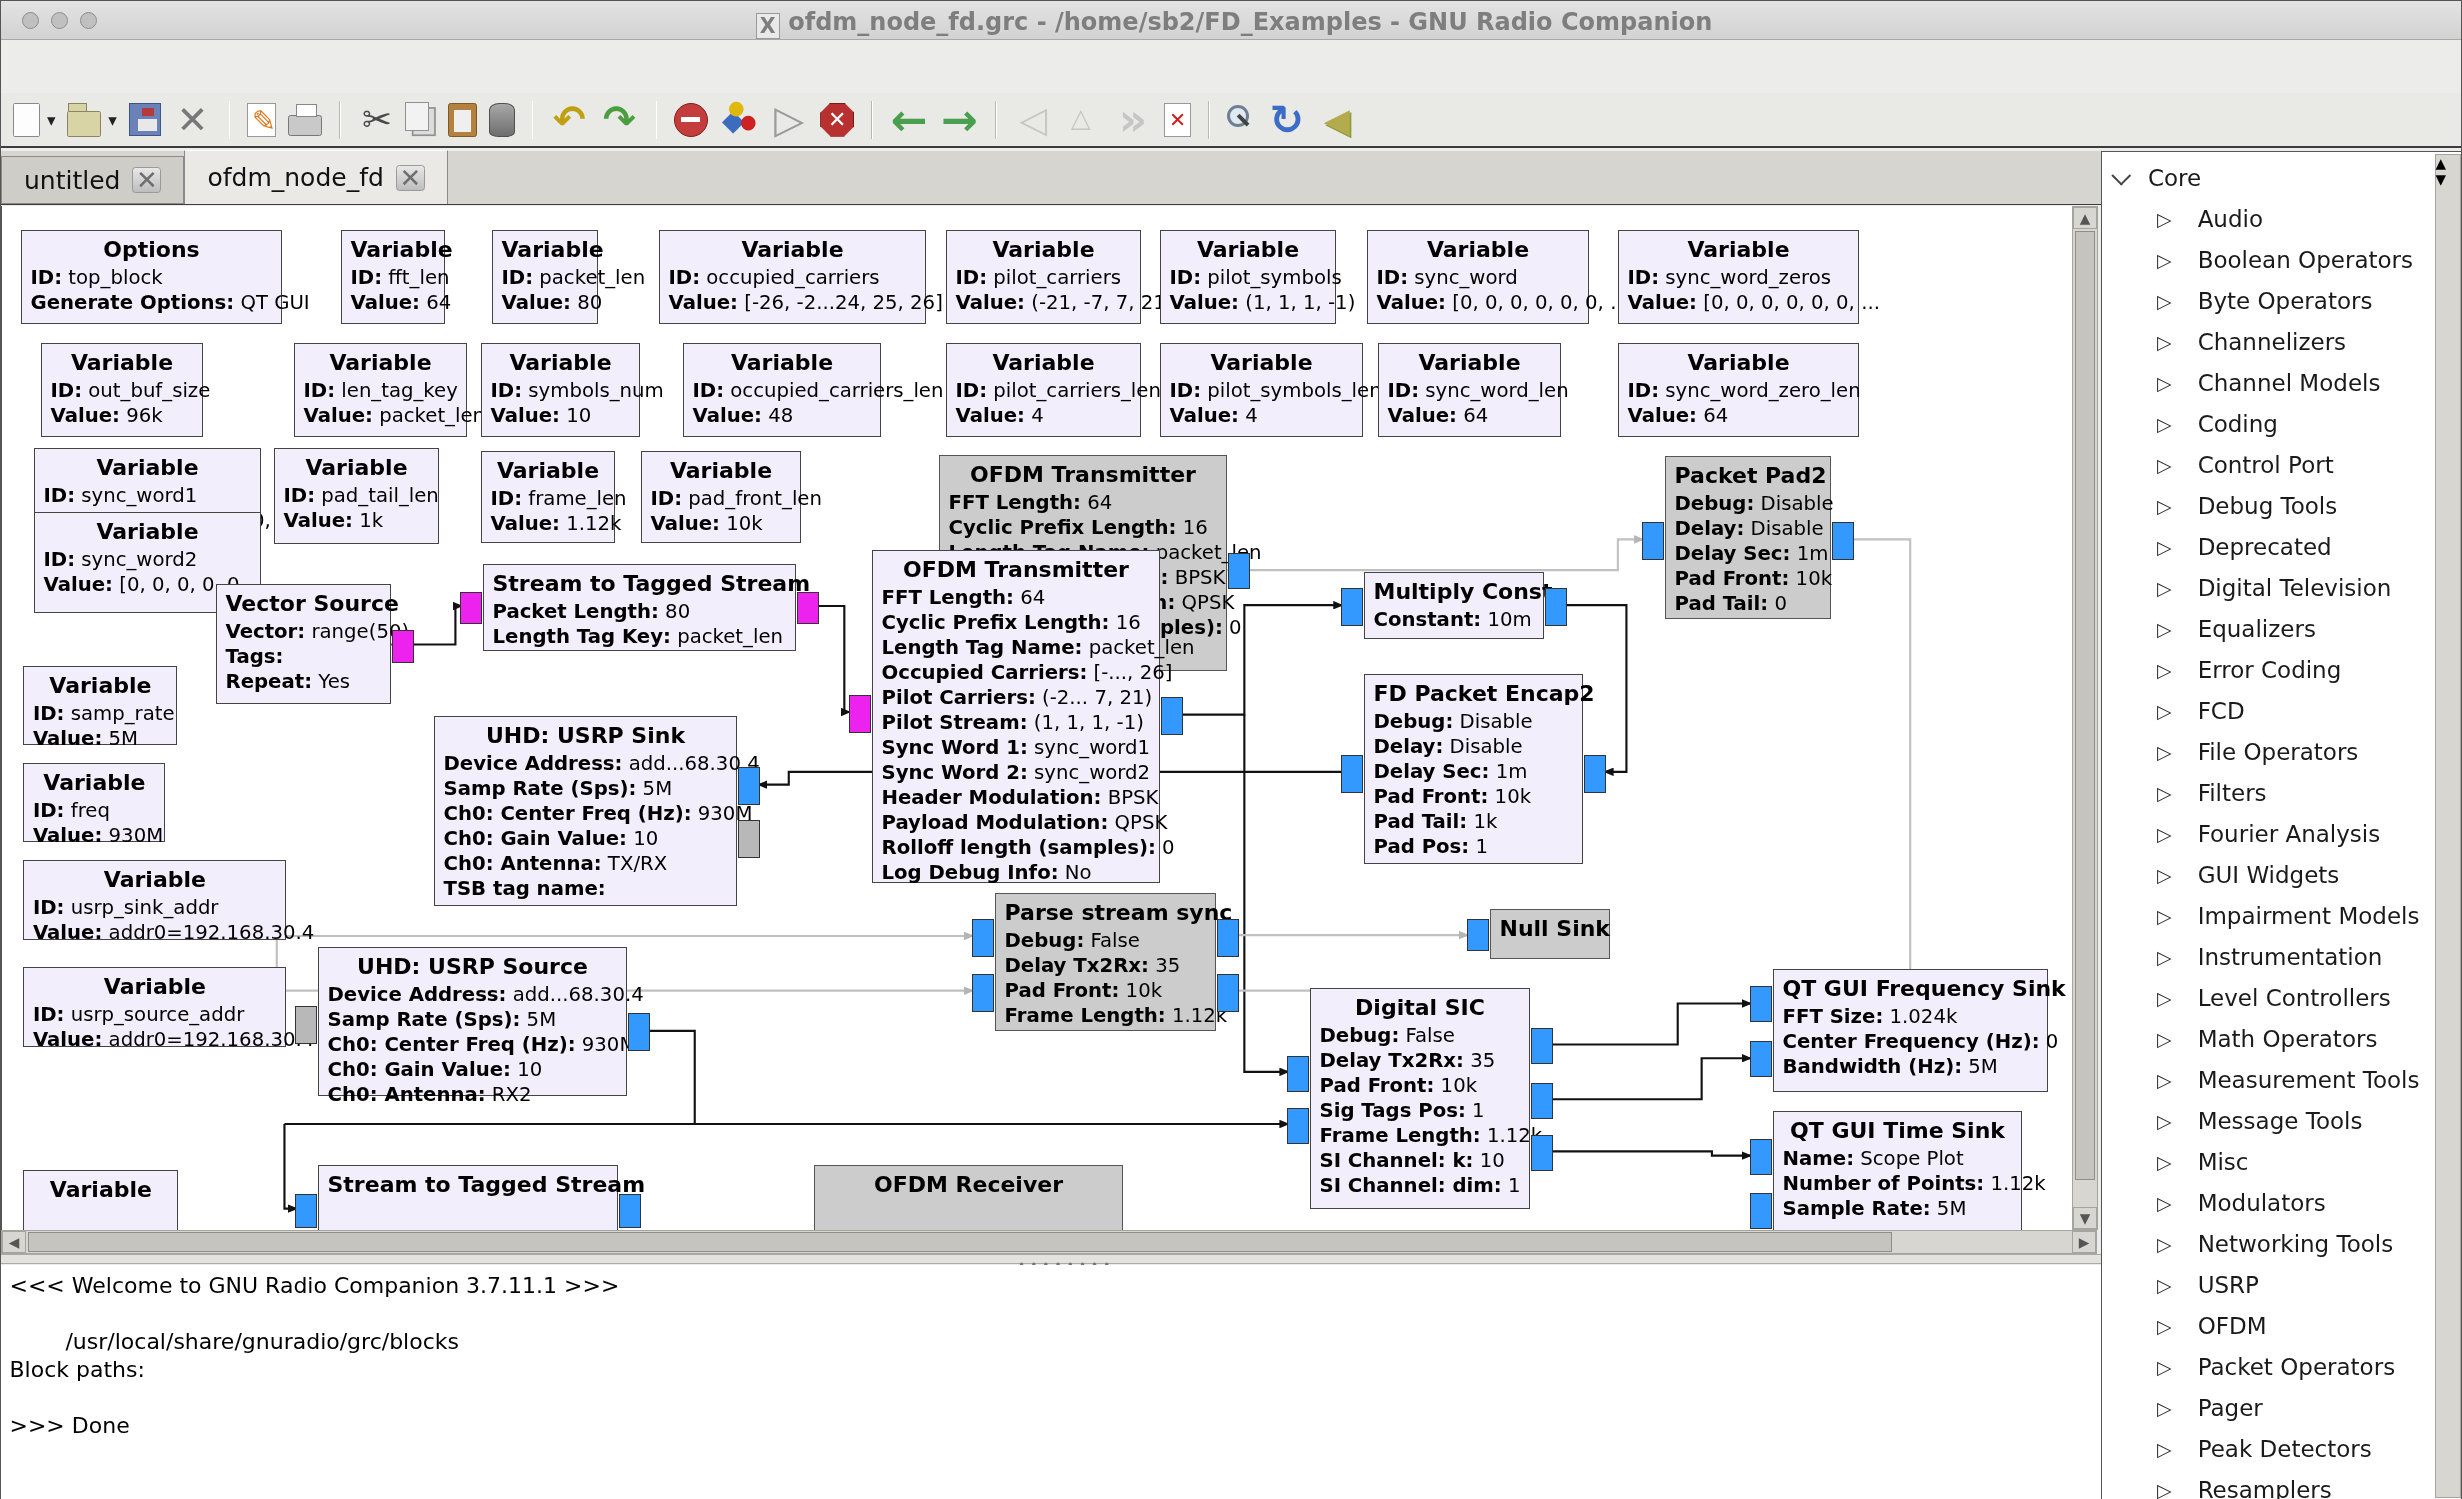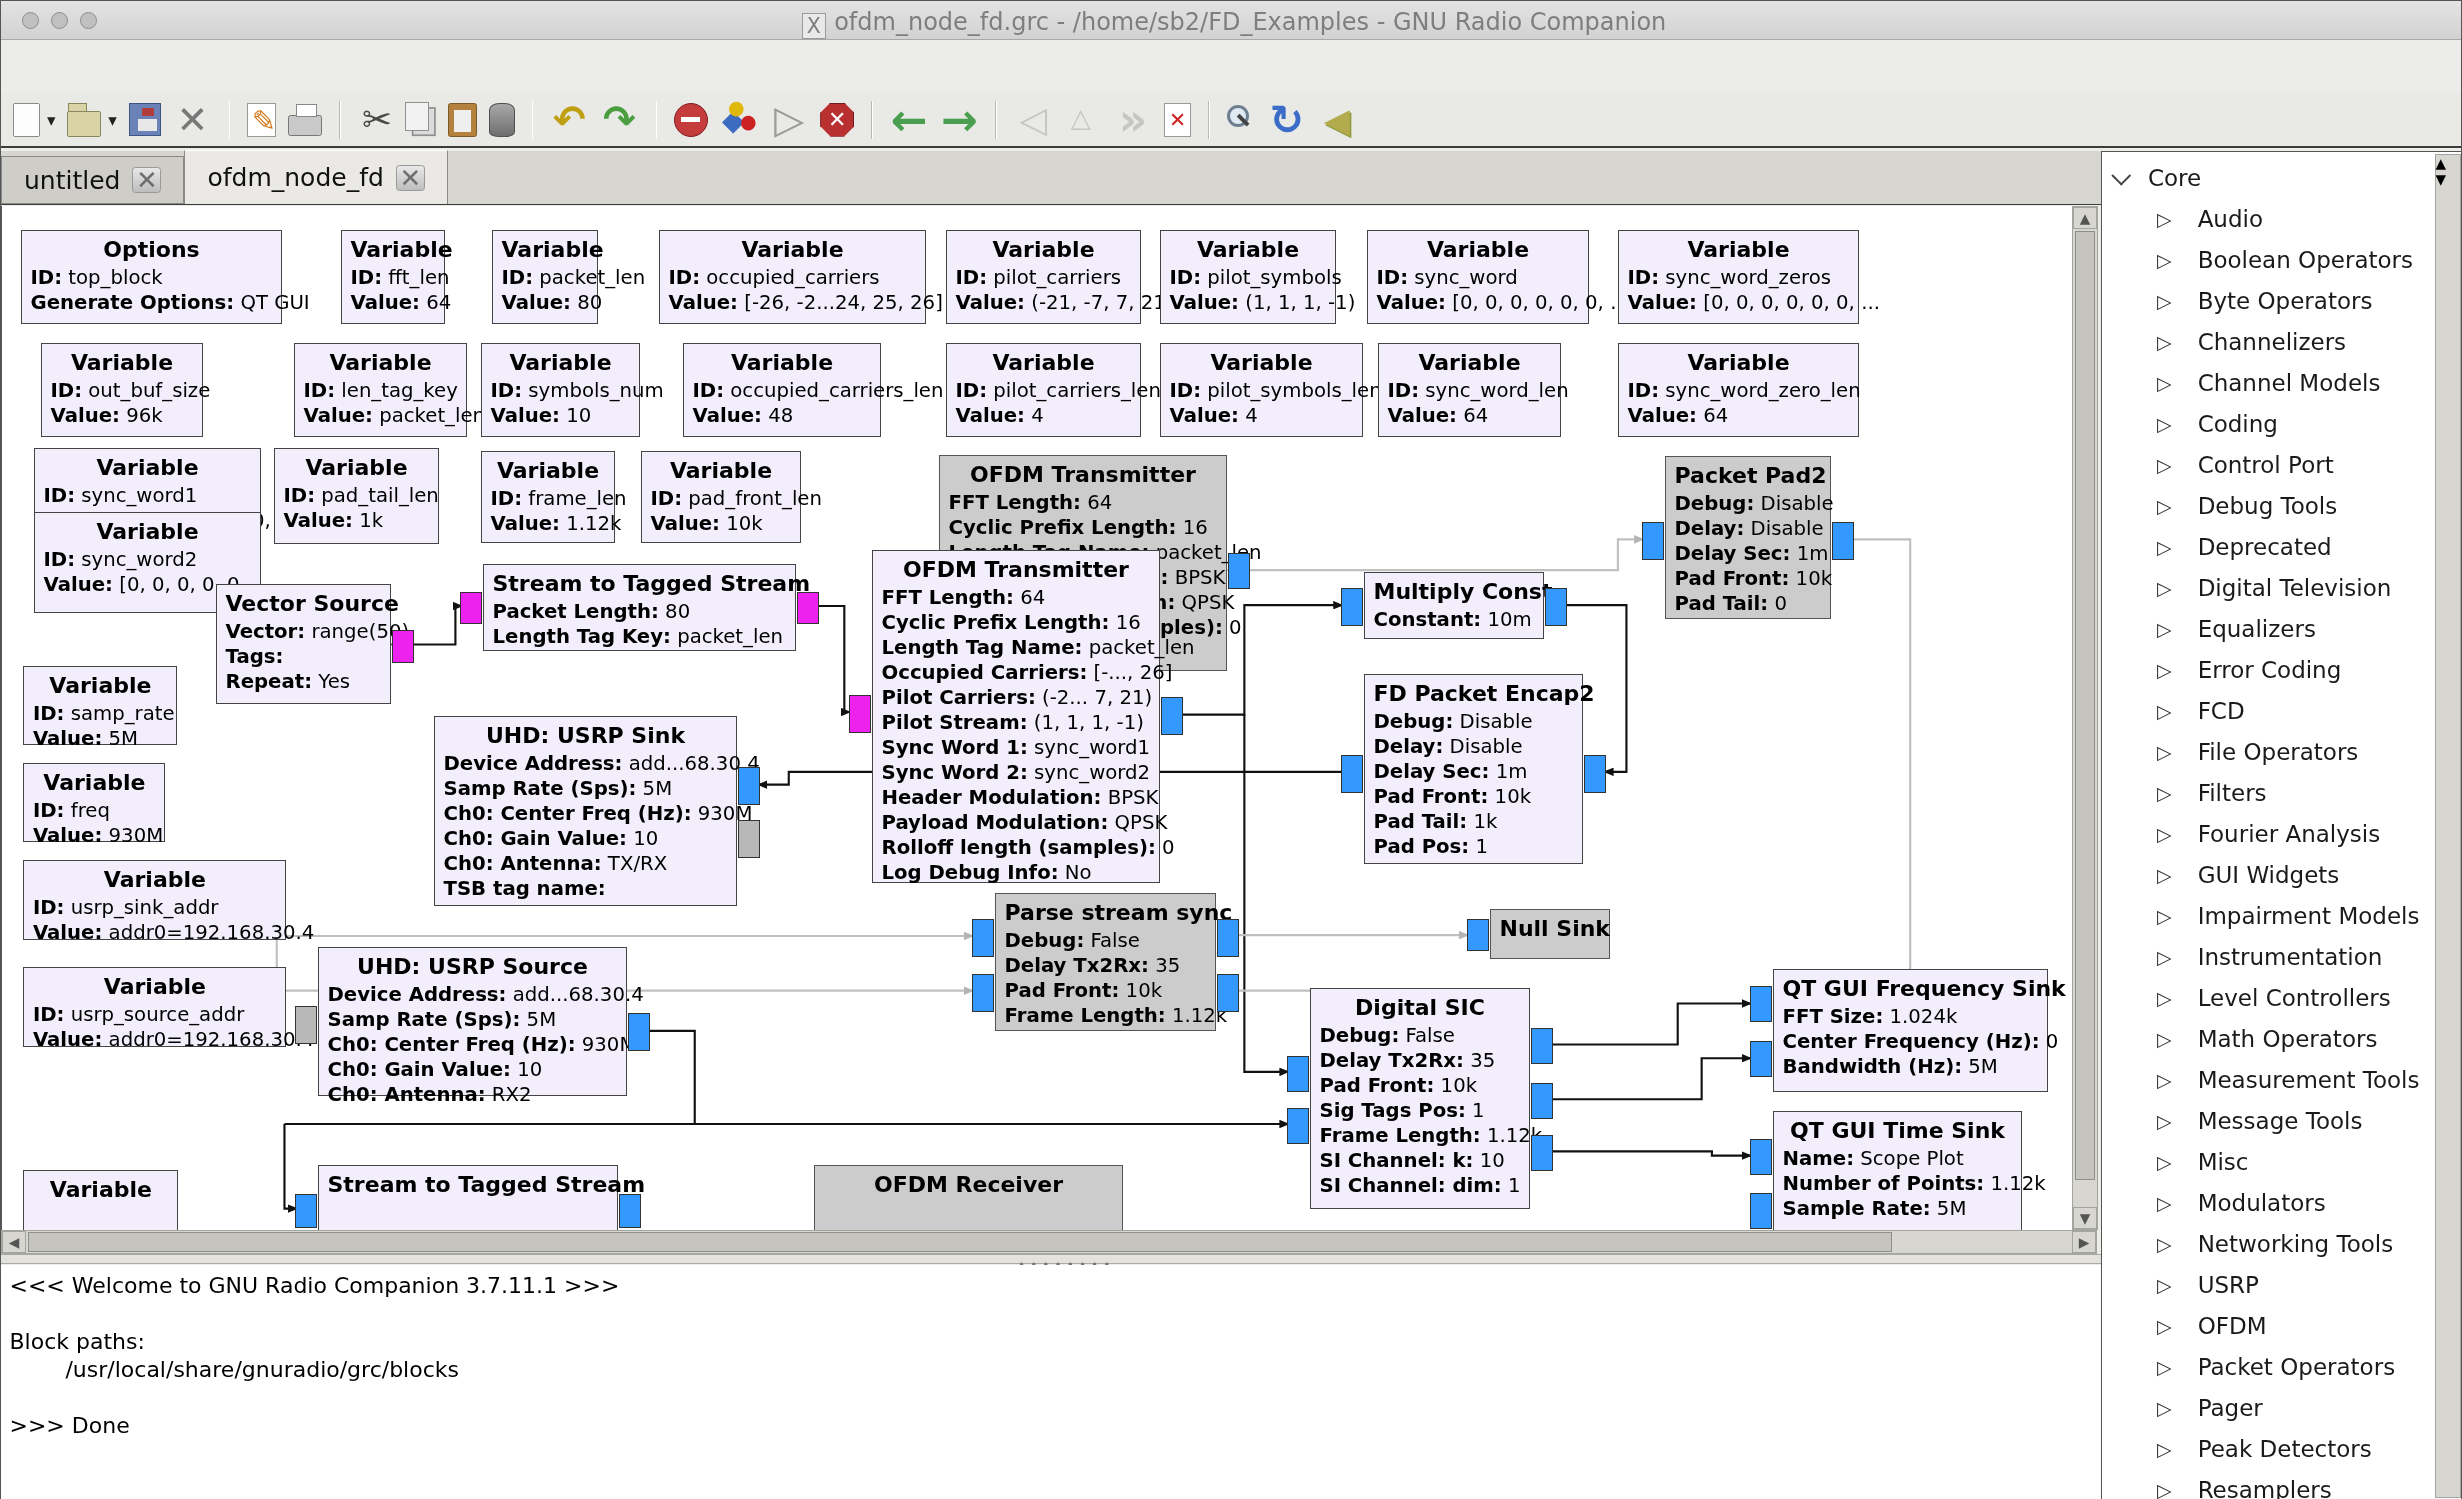--- a/index.html
+++ b/index.html
@@ -3,21 +3,21 @@
 <meta charset="utf-8">
 <style>
   html,body{margin:0;padding:0;background:#9a9a9a;}
   *{box-sizing:border-box;}
   body{font-family:"DejaVu Sans","Liberation Sans",sans-serif;}
   #win{position:relative;width:2462px;height:1500px;background:#ececea;overflow:hidden;border:0.9px solid #555;}
 
   
   #titlebar{position:absolute;left:0;top:0;width:2462px;height:39px;background:linear-gradient(#e3e3e3,#d2d2d2);border-bottom:0.9px solid #a8a8a8;}
   .tl{position:absolute;top:11px;width:17px;height:17px;border-radius:50%;background:#c0c0c0;border:0.9px solid #8d8d8d;}
-  #title-text{position:absolute;left:4px;right:0;top:6.8px;text-align:center;font-size:24px;color:#7e7e7e;}
+  #title-text{position:absolute;left:4px;right:0;top:6.8px;text-align:center;font-size:24px;color:#7e7e7e;font-weight:bold;}
   #win-icon{display:inline-block;border:0.9px solid #9a9a9a;background:#e9e9e9;color:#7e7e7e;font-size:20.5px;line-height:24px;width:24px;height:26px;text-align:center;margin-right:8.5px;vertical-align:-3.4px;}
 
   
   #menubar{position:absolute;left:0;top:40px;width:2462px;height:50px;background:#ececea;border-bottom:2.6px solid #3c3c3c;display:flex;align-items:center;padding-left:24px;gap:44px;}
   .menu-item{font-size:25px;color:#111;}
   .menu-item u{text-decoration:underline;}
 
   
   #toolbar{position:absolute;left:0;top:92px;width:2462px;height:55px;background:#e9e9e6;border-bottom:2.6px solid #3c3c3c;display:flex;align-items:center;padding-left:12px;gap:12px;}
   .tbsep{width:1.7px;height:38px;background:#b9b9b4;border-right:0.9px solid #fff;margin:0 5.1px;}
@@ -481,22 +481,22 @@
     <div class="arr" style="right:0;top:0;height:22px;">▶</div>
   </div>
 
   <div id="splitter">
       <div class="dots">••••••••</div>
     </div>
 
   <div id="console">
       <div class="cline">&lt;&lt;&lt; Welcome to GNU Radio Companion 3.7.11.1 &gt;&gt;&gt;</div>
       <div class="cline"> </div>
+      <div class="cline">        /usr/local/share/gnuradio/grc/blocks</div>
       <div class="cline">Block paths:</div>
-      <div class="cline">        /usr/local/share/gnuradio/grc/blocks</div>
       <div class="cline"> </div>
       <div class="cline">&gt;&gt;&gt; Done</div>
     </div>
 
   <div id="sidebar">
     <div id="sb-list">
         <div class="tree-row tree-root">
           <span class="chev"></span>
           <span class="lbl">Core</span>
         </div>

